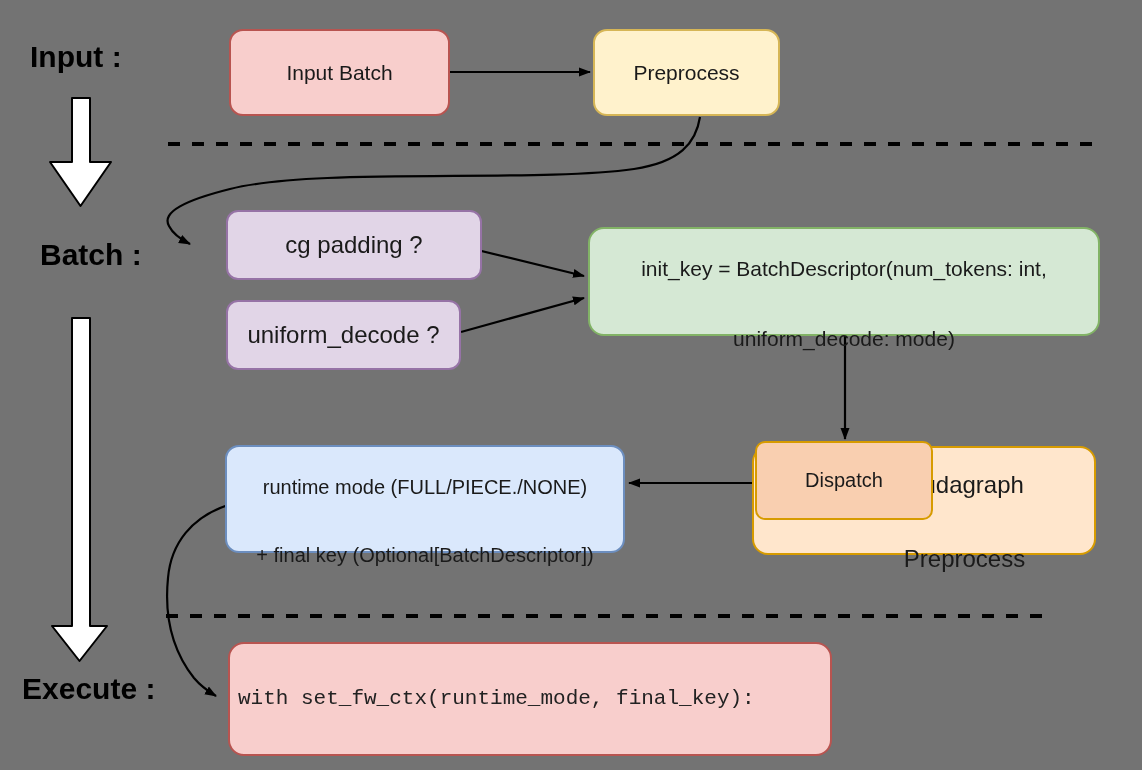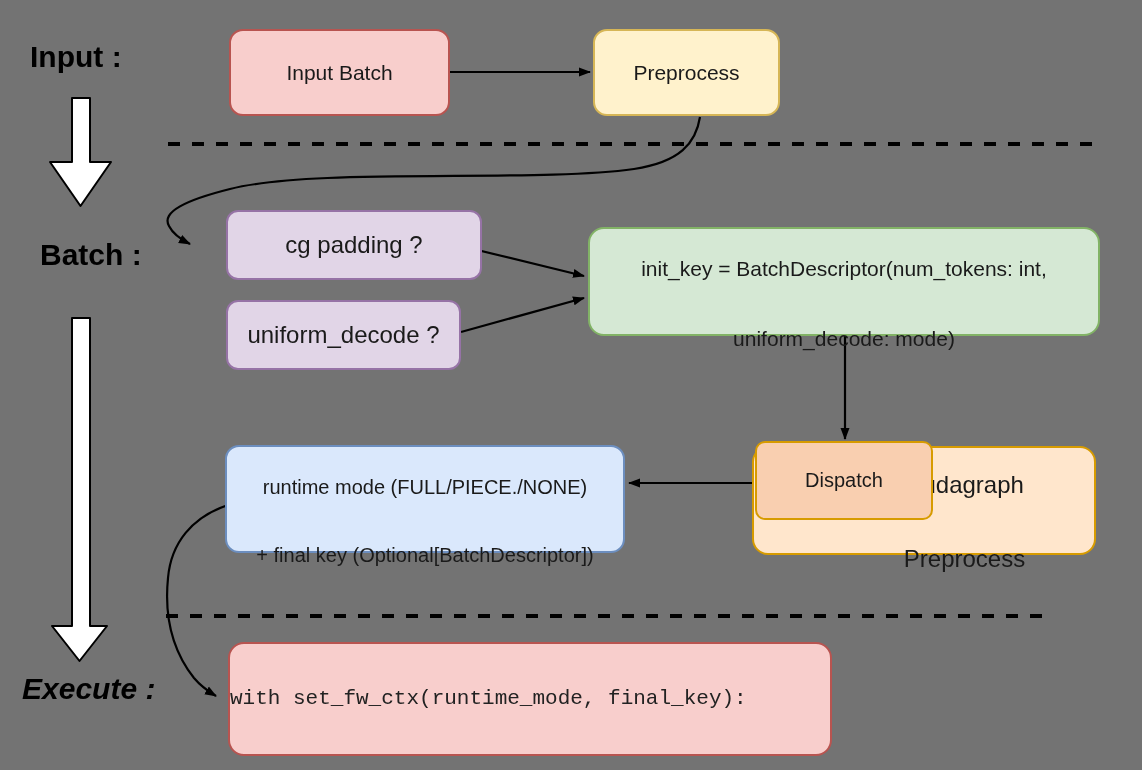--- a/index.html
+++ b/index.html
@@ -11,21 +11,21 @@
     display:flex; flex-direction:column; align-items:center; justify-content:center;
     text-align:left; color:#1a1a1a; line-height:1.22;
   }
   .phase-label{
     position:absolute; font-weight:700; font-size:30px; color:#000; white-space:nowrap;
   }
   .two-line span{display:block;margin-top:44px;}
   .code-node{
     align-items:flex-start; text-align:left;
     font-family:"Liberation Mono","DejaVu Sans Mono",monospace;
-    font-size:21px; line-height:30px; white-space:pre; padding-left:0;
+    font-size:21px; line-height:30px; white-space:pre; padding-left:8px;
     color:#222;
   }
   .floating-label{
     position:absolute; display:flex; flex-direction:column; align-items:center; justify-content:center;
     text-align:center; color:#1a1a1a;
   }
 </style>
 </head>
 <body>
 
@@ -48,21 +48,21 @@
     <path d="M700,117 C696,143 680,162 634,169 C534,183 316,167 230,189 C186,200 161,212 169,226 C172,232 180,239 190,244" fill="none" stroke="#000" stroke-width="2.2" marker-end="url(#ah)"></path>
     <line x1="461" y1="246" x2="584" y2="276" stroke="#000" stroke-width="2.2" marker-end="url(#ah)"></line>
     <line x1="461" y1="332" x2="584" y2="298" stroke="#000" stroke-width="2.2" marker-end="url(#ah)"></line>
     <line x1="845" y1="336" x2="845" y2="439" stroke="#000" stroke-width="2.2" marker-end="url(#ah)"></line>
     <line x1="752" y1="483" x2="629" y2="483" stroke="#000" stroke-width="2.2" marker-end="url(#ah)"></line>
     <path d="M228,505 C192,517 171,543 168,578 C164,618 172,650 194,678 C199,684 206,690 216,696" fill="none" stroke="#000" stroke-width="2.2" marker-end="url(#ah)"></path>
   </svg>
 
   <div class="phase-label" style="left:30px; top:40px;">Input :</div>
   <div class="phase-label" style="left:40px; top:238px;">Batch :</div>
-  <div class="phase-label" style="left:22px; top:672px;font-style:italic;">Execute :</div>
+  <div class="phase-label" style="left:22px; top:672px;">Execute :</div>
 
   <div class="node" style="left: 229px; top: 29px; width: 221px; height: 87px; border-radius: 14px; font-size: 21px; background: rgb(248, 206, 204); border-color: rgb(184, 84, 80);">
     <span>Input Batch</span>
   </div>
 
   <div class="node" style="left: 593px; top: 29px; width: 187px; height: 87px; border-radius: 14px; font-size: 21px; background: rgb(255, 242, 204); border-color: rgb(214, 182, 86);">
     <span>Preprocess</span>
   </div>
 
   <div class="node" style="left: 226px; top: 210px; width: 256px; height: 70px; border-radius: 12px; font-size: 24px; background: rgb(225, 213, 231); border-color: rgb(150, 115, 166);">

